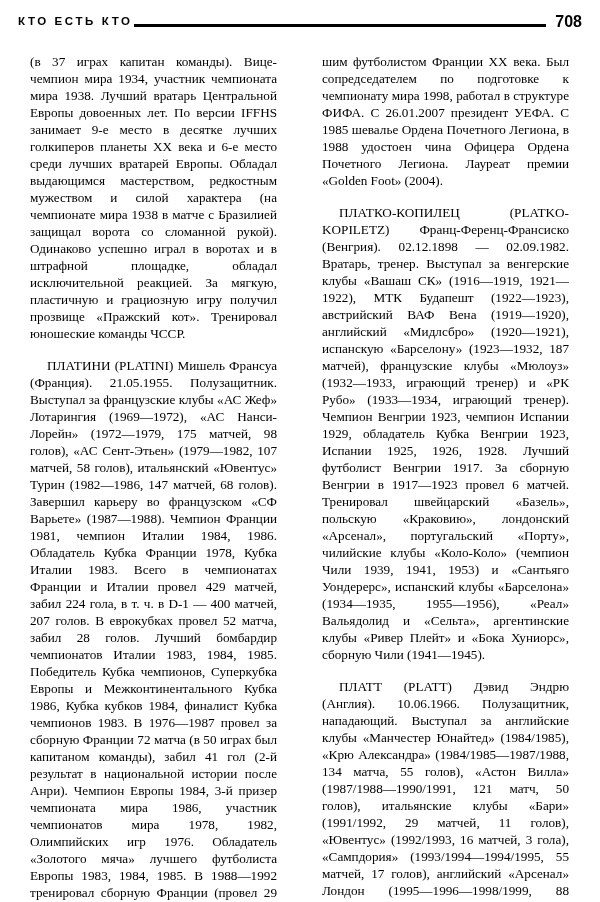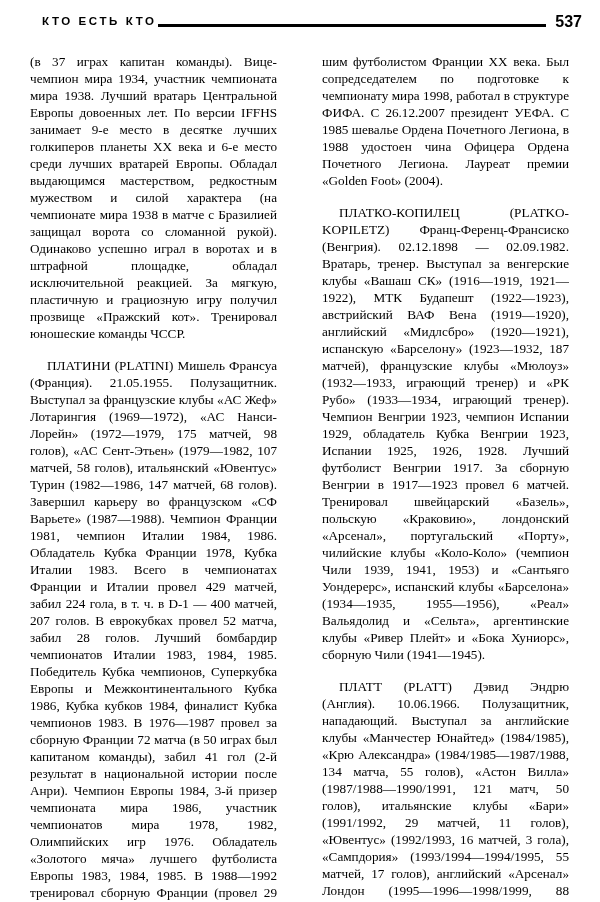--- a/index.html
+++ b/index.html
@@ -30,21 +30,20 @@
   }
   .header-title {
     font-family: "Liberation Sans", "DejaVu Sans", sans-serif;
     font-weight: bold;
     font-size: 11.5px;
     letter-spacing: 2.6px;
     white-space: nowrap;
     text-transform: uppercase;
     line-height: 1;
     padding-bottom: 1px;
-    margin-left: 24px;
   }
   .header-rule {
     flex: 1 1 auto;
     height: 3px;
     background: #000000;
     margin-left: 1px;
     margin-right: 9px;
     margin-top: 6px;
   }
   .header-pageno {
@@ -92,36 +91,36 @@
   .col p { text-align-last: left; }
 </style>
 </head>
 <body>
 
 <div class="page">
 
   <div class="header">
     <span class="header-title">КТО ЕСТЬ КТО</span>
     <span class="header-rule"></span>
-    <span class="header-pageno">537</span>
+    <span class="header-pageno">708</span>
   </div>
 
   <div class="columns">
 
     <div class="col">
 
       <p class="cont">(в 37 играх капитан команды). Вице-чемпион мира 1934, участник чемпионата мира 1938. Лучший вратарь Центральной Европы довоенных лет. По версии IFFHS занимает 9-е место в десятке лучших голкиперов планеты XX века и 6-е место среди лучших вратарей Европы. Обладал выдающимся мастерством, редкостным мужеством и силой характера (на чемпионате мира 1938 в матче с Бразилией защищал ворота со сломанной рукой). Одинаково успешно играл в воротах и в штрафной площадке, обладал исключительной реакцией. За мягкую, пластичную и грациозную игру получил прозвище «Пражский кот». Тренировал юношеские команды ЧССР.</p>
 
       <p class="entry"><span class="entry-name">ПЛАТИНИ (PLATINI) Мишель Франсуа (Франция).</span><span> 21.05.1955. Полузащитник. Выступал за французские клубы «АС Жеф» Лотарингия (1969—1972), «АС Нанси-Лорейн» (1972—1979, 175 матчей, 98 голов), «АС Сент-Этьен» (1979—1982, 107 матчей, 58 голов), итальянский «Ювентус» Турин (1982—1986, 147 матчей, 68 голов). Завершил карьеру во французском «СФ Варьете» (1987—1988). Чемпион Франции 1981, чемпион Италии 1984, 1986. Обладатель Кубка Франции 1978, Кубка Италии 1983. Всего в чемпионатах Франции и Италии провел 429 матчей, забил 224 гола, в т. ч. в D-1 — 400 матчей, 207 голов. В еврокубках провел 52 матча, забил 28 голов. Лучший бомбардир чемпионатов Италии 1983, 1984, 1985. Победитель Кубка чемпионов, Суперкубка Европы и Межконтинентального Кубка 1986, Кубка кубков 1984, финалист Кубка чемпионов 1983. В 1976—1987 провел за сборную Франции 72 матча (в 50 играх был капитаном команды), забил 41 гол (2-й результат в национальной истории после Анри). Чемпион Европы 1984, 3-й призер чемпионата мира 1986, участник чемпионатов мира 1978, 1982, Олимпийских игр 1976. Обладатель «Золотого мяча» лучшего футболиста Европы 1983, 1984, 1985. В 1988—1992 тренировал сборную Франции (провел 29 матчей, лучший тренер мира 1991). Отличный организатор атак и грозный бомбардир, виртуозный исполнитель штрафных ударов, обладал изумительной техникой. По версии IFFHS занимает 7-е место в десятке лучших футболистов планеты XX века. По опросу еженедельника «Франс Футбол» назван луч-</span></p>
 
     </div>
 
     <div class="col">
 
-      <p class="cont">шим футболистом Франции XX века. Был сопредседателем по подготовке к чемпионату мира 1998, работал в структуре ФИФА. С 26.12.2007 президент УЕФА. С 1985 шевалье Ордена Почетного Легиона, в 1988 удостоен чина Офицера Ордена Почетного Легиона. Лауреат премии «Golden Foot» (2004).</p>
+      <p class="cont">шим футболистом Франции XX века. Был сопредседателем по подготовке к чемпионату мира 1998, работал в структуре ФИФА. С 26.01.2007 президент УЕФА. С 1985 шевалье Ордена Почетного Легиона, в 1988 удостоен чина Офицера Ордена Почетного Легиона. Лауреат премии «Golden Foot» (2004).</p>
 
       <p class="entry"><span class="entry-name">ПЛАТКО-КОПИЛЕЦ (PLATKO-KOPILETZ) Франц-Ференц-Франсиско (Венгрия).</span><span> 02.12.1898 — 02.09.1982. Вратарь, тренер. Выступал за венгерские клубы «Вашаш СК» (1916—1919, 1921—1922), МТК Будапешт (1922—1923), австрийский ВАФ Вена (1919—1920), английский «Мидлсбро» (1920—1921), испанскую «Барселону» (1923—1932, 187 матчей), французские клубы «Мюлоуз» (1932—1933, играющий тренер) и «РК Рубо» (1933—1934, играющий тренер). Чемпион Венгрии 1923, чемпион Испании 1929, обладатель Кубка Венгрии 1923, Испании 1925, 1926, 1928. Лучший футболист Венгрии 1917. За сборную Венгрии в 1917—1923 провел 6 матчей. Тренировал швейцарский «Базель», польскую «Краковию», лондонский «Арсенал», португальский «Порту», чилийские клубы «Коло-Коло» (чемпион Чили 1939, 1941, 1953) и «Сантьяго Уондерерс», испанский клубы «Барселона» (1934—1935, 1955—1956), «Реал» Вальядолид и «Сельта», аргентинские клубы «Ривер Плейт» и «Бока Хуниорс», сборную Чили (1941—1945).</span></p>
 
       <p class="entry"><span class="entry-name">ПЛАТТ (PLATT) Дэвид Эндрю (Англия).</span><span> 10.06.1966. Полузащитник, нападающий. Выступал за английские клубы «Манчестер Юнайтед» (1984/1985), «Крю Александра» (1984/1985—1987/1988, 134 матча, 55 голов), «Астон Вилла» (1987/1988—1990/1991, 121 матч, 50 голов), итальянские клубы «Бари» (1991/1992, 29 матчей, 11 голов), «Ювентус» (1992/1993, 16 матчей, 3 гола), «Сампдория» (1993/1994—1994/1995, 55 матчей, 17 голов), английский «Арсенал» Лондон (1995—1996—1998/1999, 88 матчей, 13 голов). Чемпион и обладатель Кубка Англии 1998, Суперкубка Англии 1999, победитель Кубка УЕФА 1993. Лучший футболист Англии 1990 по версии ПФА. За сборную Англии в 1989—1997 провел 62 матча (был капитаном команды), забил 27 голов. Участник чемпионата мира 1990, чемпионатов Европы 1992 и 1996. Тренировал молодежную сборную Англии (2001—2004).</span></p>
 
     </div>
 
   </div>
 </div>
 

